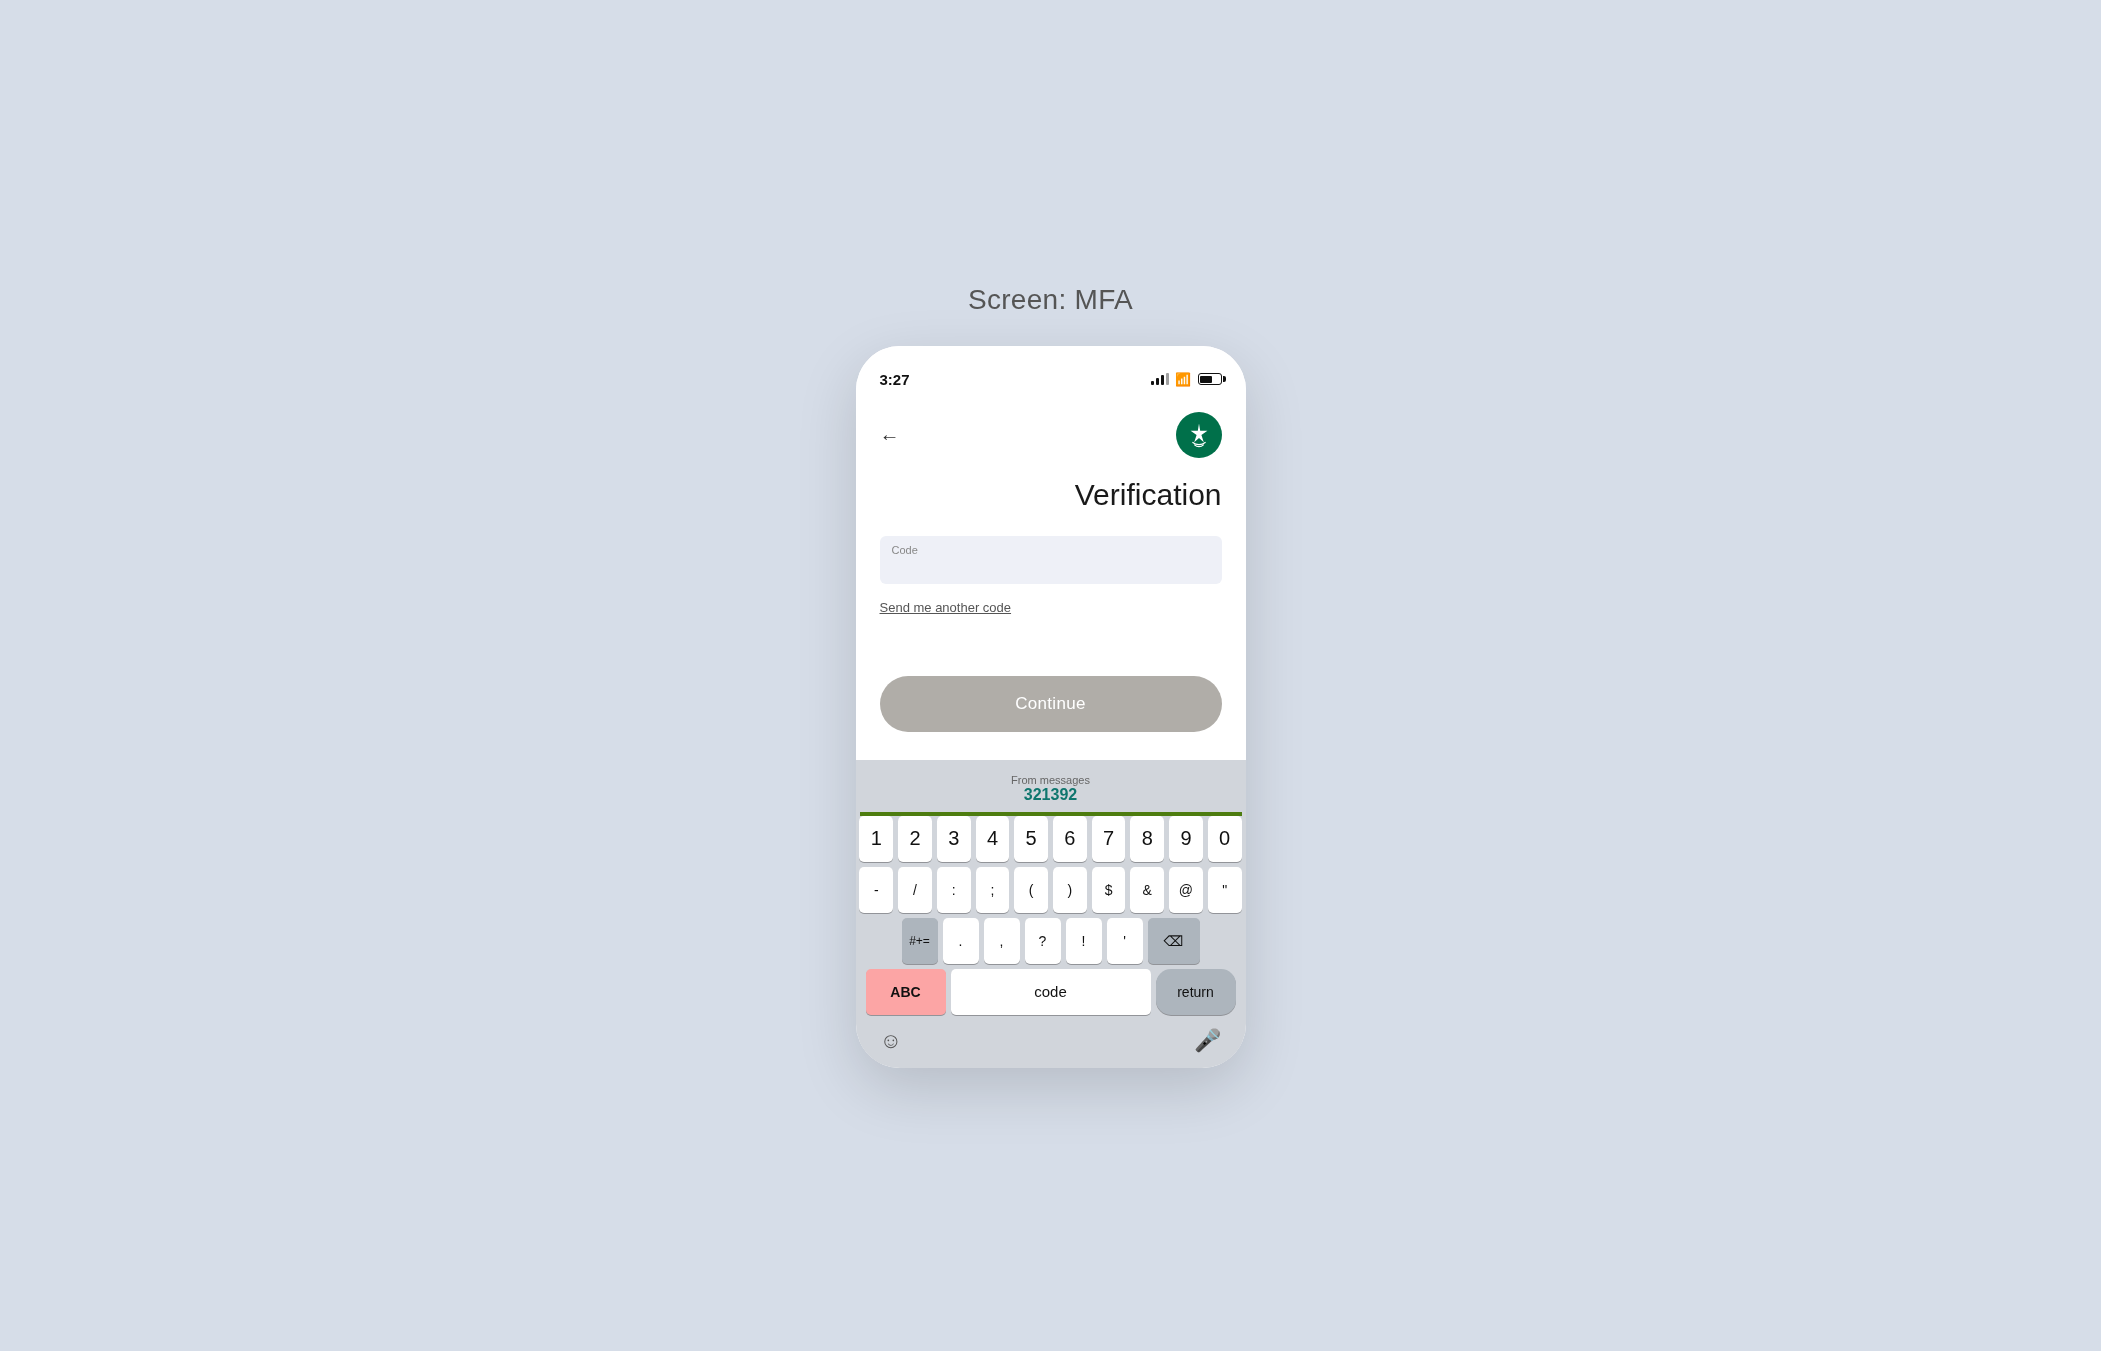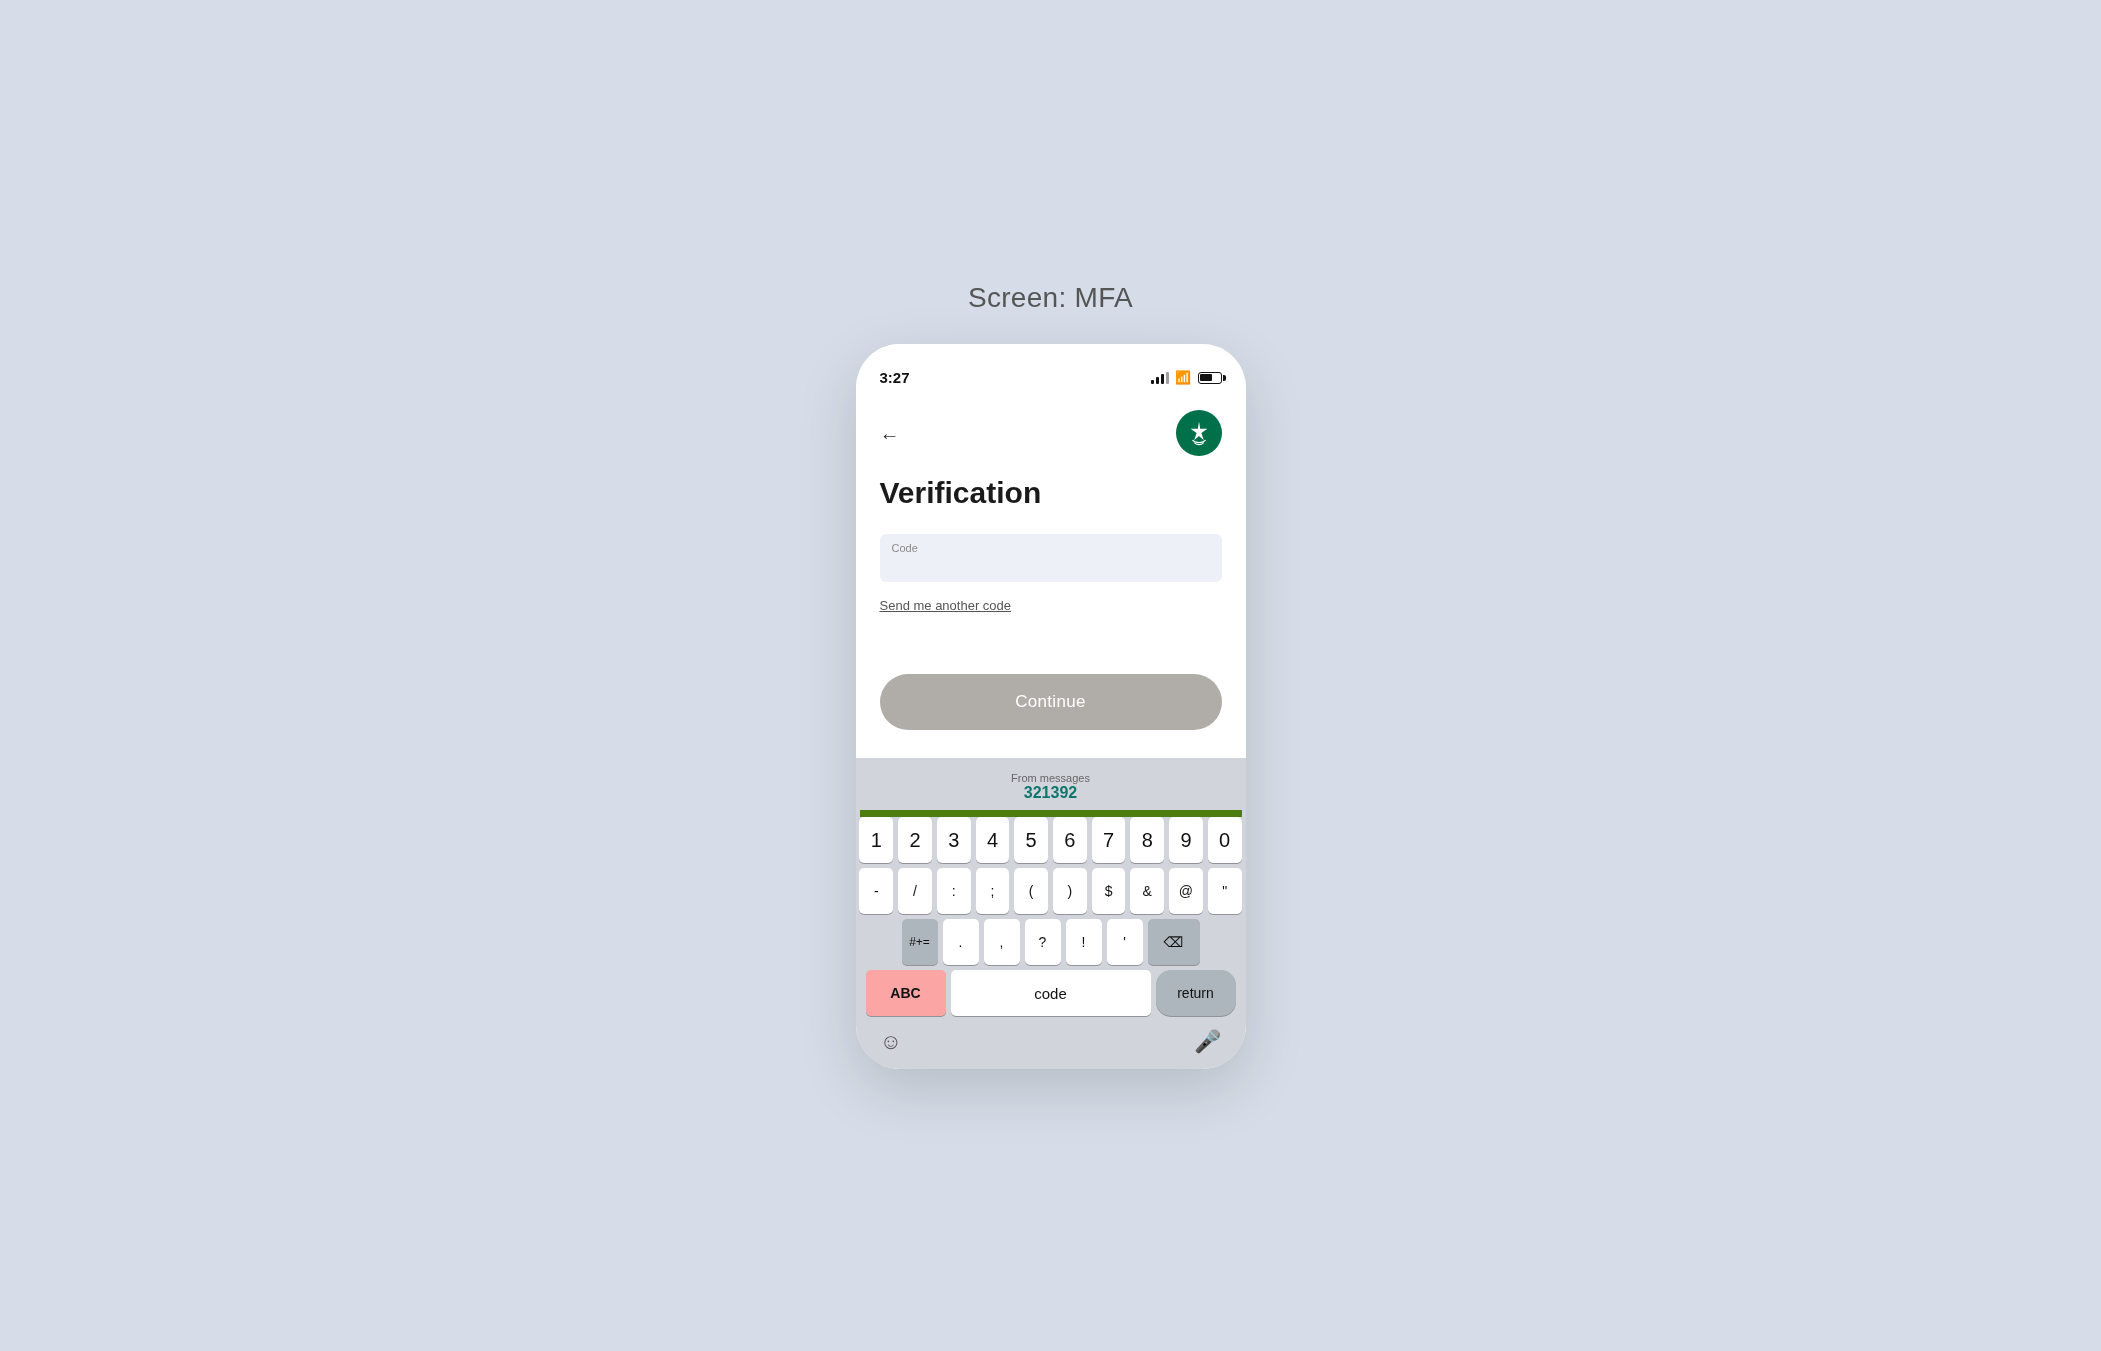--- a/index.html
+++ b/index.html
@@ -133,23 +133,24 @@
     }
 
     .starbucks-logo svg {
       width: 30px;
       height: 30px;
       fill: #fff;
     }
 
     .page-title {
       font-size: 30px;
-      font-weight: 700;
+      font-weight: 400;
       color: #1a1a1a;
       margin-bottom: 24px;
+      text-align: right;
     }
 
     .page-description {
       font-size: 15px;
       color: #555;
       line-height: 1.5;
       margin-bottom: 20px;
     }
 
     .code-input-wrapper {
@@ -207,21 +208,21 @@
     
     .keyboard {
       background: #d1d5db;
       padding: 8px 4px 4px;
     }
 
     .keyboard-suggestion-bar {
       background: #d1d5db;
       text-align: center;
       padding: 6px 12px 8px;
-      border-bottom: 7px solid #4d7c0f;
+      border-bottom: 4px solid #4d7c0f;
     }
 
     .suggestion-from {
       font-size: 11px;
       color: #666;
     }
 
     .suggestion-code {
       font-size: 16px;
       font-weight: 600;

